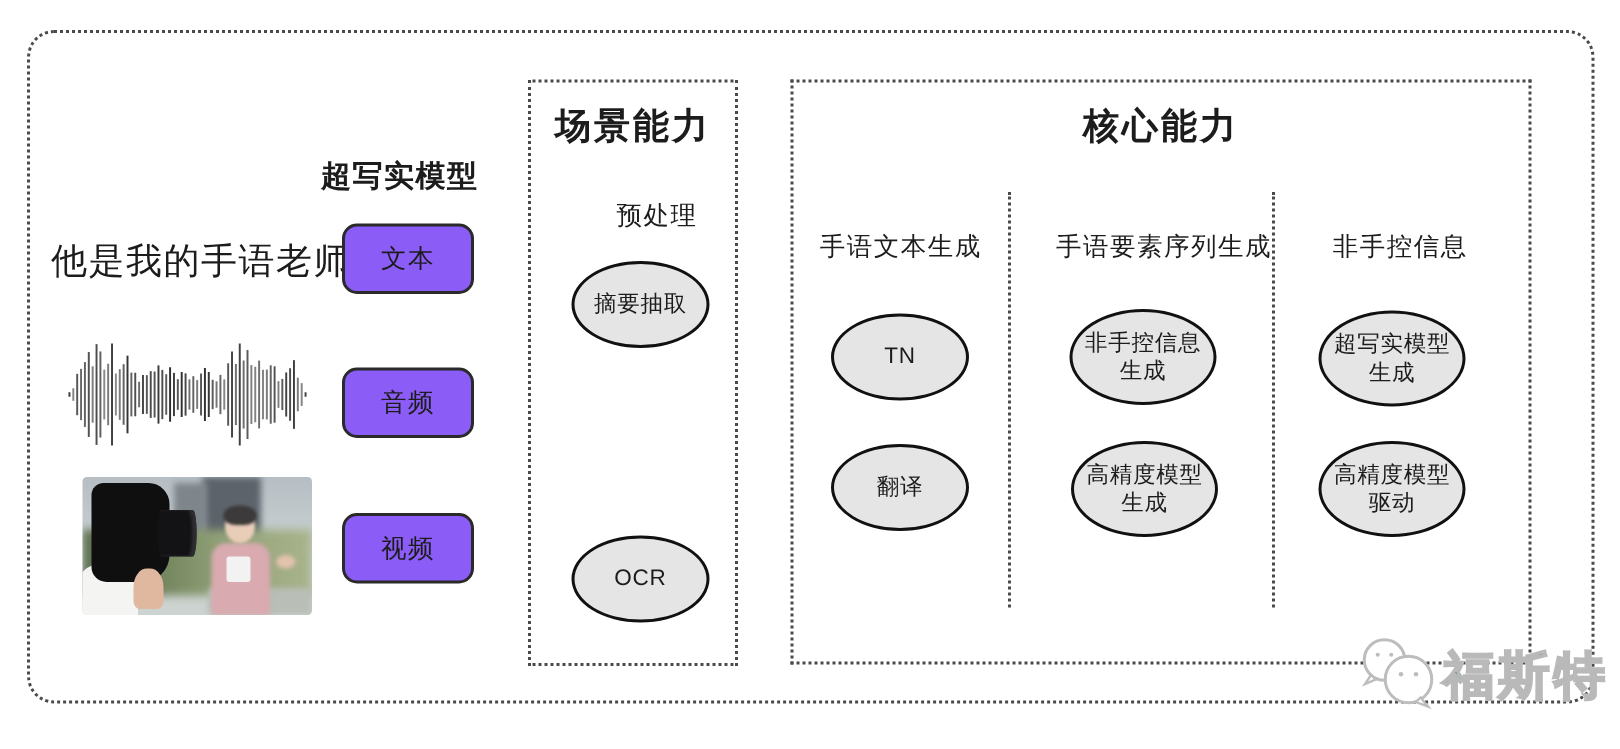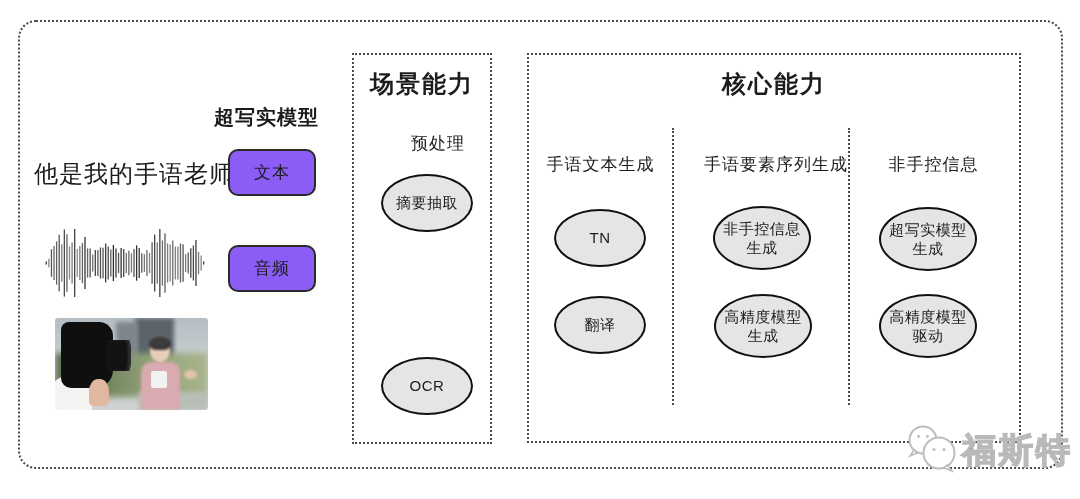--- a/index.html
+++ b/index.html
@@ -158,20 +158,21 @@
     <div class="ph-mic"></div>
     <div class="ph-hand"></div>
     <div class="ph-shoulder"></div>
     <div class="ph-camera"></div>
     <div class="ph-lens"></div>
     <div class="ph-cam-hand"></div>
   </div>
 
   <div class="abs io-box io-text">文本</div>
   <div class="abs io-box io-audio">音频</div>
+  <div class="abs io-box io-video">视频</div>
 
   <div class="abs dashed-box scene-box">
     <div class="box-title">场景能力</div>
     <div class="scene-sub">预处理</div>
     <div class="node n-88x54 sn1">摘要抽取</div>
     <div class="node n-88x54 sn3">OCR</div>
   </div>
 
   <div class="abs dashed-box core-box">
     <div class="box-title">核心能力</div>

